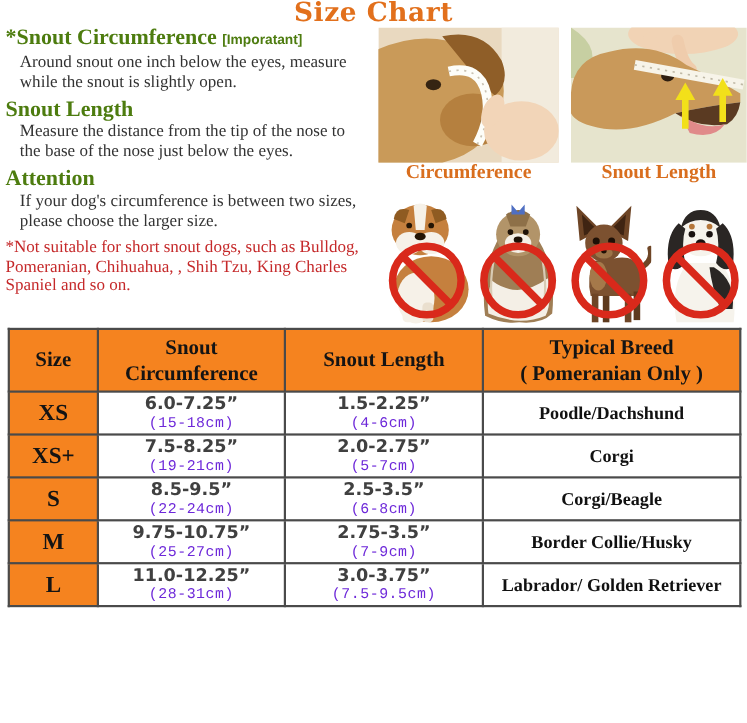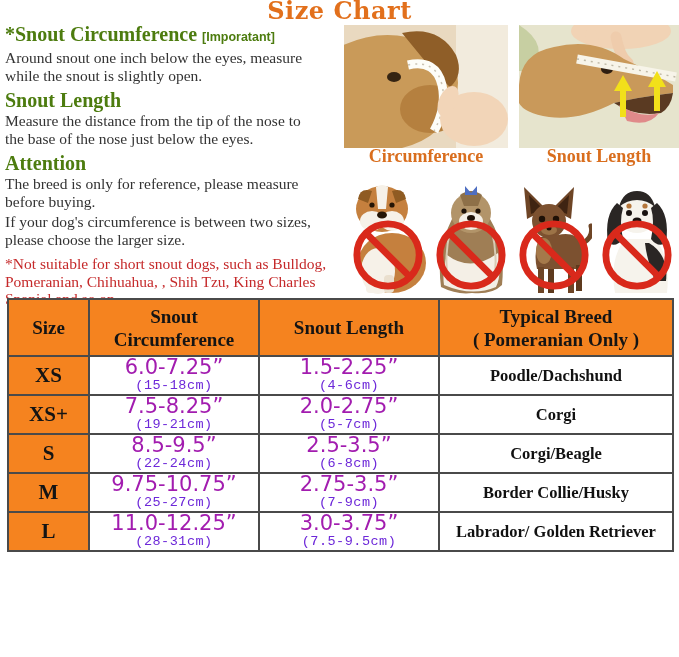--- a/index.html
+++ b/index.html
@@ -13,21 +13,21 @@
     color:#E2701C; letter-spacing:0.5px;
   }
   .left-col { position:absolute; left:5px; top:24px; width:350px; }
   .sec {
     font-family:"Liberation Serif", serif; font-weight:bold; font-size:20px;
     line-height:21px; color:#4d7c0f; margin:0;
   }
   .sec .tag { font-family:"Liberation Sans", sans-serif; font-weight:bold; font-size:12.5px; }
   .mt { margin-top:5px; }
   .body {
-    font-size:15.5px; line-height:18px; color:#333333; margin:1px 0 2px;
+    font-size:15.5px; line-height:18px; color:#333333; margin:1px 13px 2px;
     white-space:pre-line;
   }
   .warning {
     font-size:15.5px; line-height:17.5px; color:#C5292A; margin:6px 0 0;
     white-space:pre-line;
   }
   .photo { position:absolute; top:25px; }
   .photo1 { left:344px; width:164px; height:123px; }
   .photo2 { left:519px; width:160px; height:123px; }
   .cap {
@@ -49,41 +49,39 @@
   }
   .size-table thead th {
     background:#F5831F; font-family:"Liberation Serif", serif; font-weight:bold;
     font-size:19px; line-height:23px; color:#141414; white-space:pre-line; height:55px;
   }
   .size-table tbody tr { height:35px; }
   .size-cell {
     background:#F5831F; font-family:"Liberation Serif", serif; font-weight:bold;
     font-size:21px; color:#141414;
   }
-  .in { display:block; font-family:"DejaVu Sans", sans-serif; font-weight:normal; font-size:21px; line-height:20px; color:#a21caf; }
+  .in { display:block; font-family:"DejaVu Sans", sans-serif; font-weight:bold; font-size:16px; line-height:20px; color:#404040; }
   .cm { display:block; font-family:Liberation Mono, monospace; font-size:13.5px; line-height:17px; color:#6d28d9; letter-spacing:0.5px; }
   .breed { font-family:"Liberation Serif", serif; font-weight:bold; font-size:16.5px; line-height:20px; color:#111; white-space:pre-line; }
 </style>
 </head>
 <body>
 
 <div class="page">
 
   <div class="title">Size Chart</div>
 
   <div class="left-col">
     <h3 class="sec"><span>*Snout Circumference</span> <span class="tag">[Imporatant]</span></h3>
     <p class="body">Around snout one inch below the eyes, measure
 while the snout is slightly open.</p>
     <h3 class="sec mt">Snout Length</h3>
     <p class="body">Measure the distance from the tip of the nose to
 the base of the nose just below the eyes.</p>
     <h3 class="sec mt">Attention</h3>
-    <p class="body">The breed is only for reference, please measure
-before buying.</p>
     <p class="body">If your dog's circumference is between two sizes,
 please choose the larger size.</p>
     <p class="warning">*Not suitable for short snout dogs, such as Bulldog,
 Pomeranian, Chihuahua, , Shih Tzu, King Charles
 Spaniel and so on.</p>
   </div>
 
   <svg class="photo photo1" viewBox="0 0 164 123">
     <rect width="164" height="123" fill="#E9D9C0"></rect>
     <rect x="112" width="52" height="123" fill="#F2EBDD"></rect>

